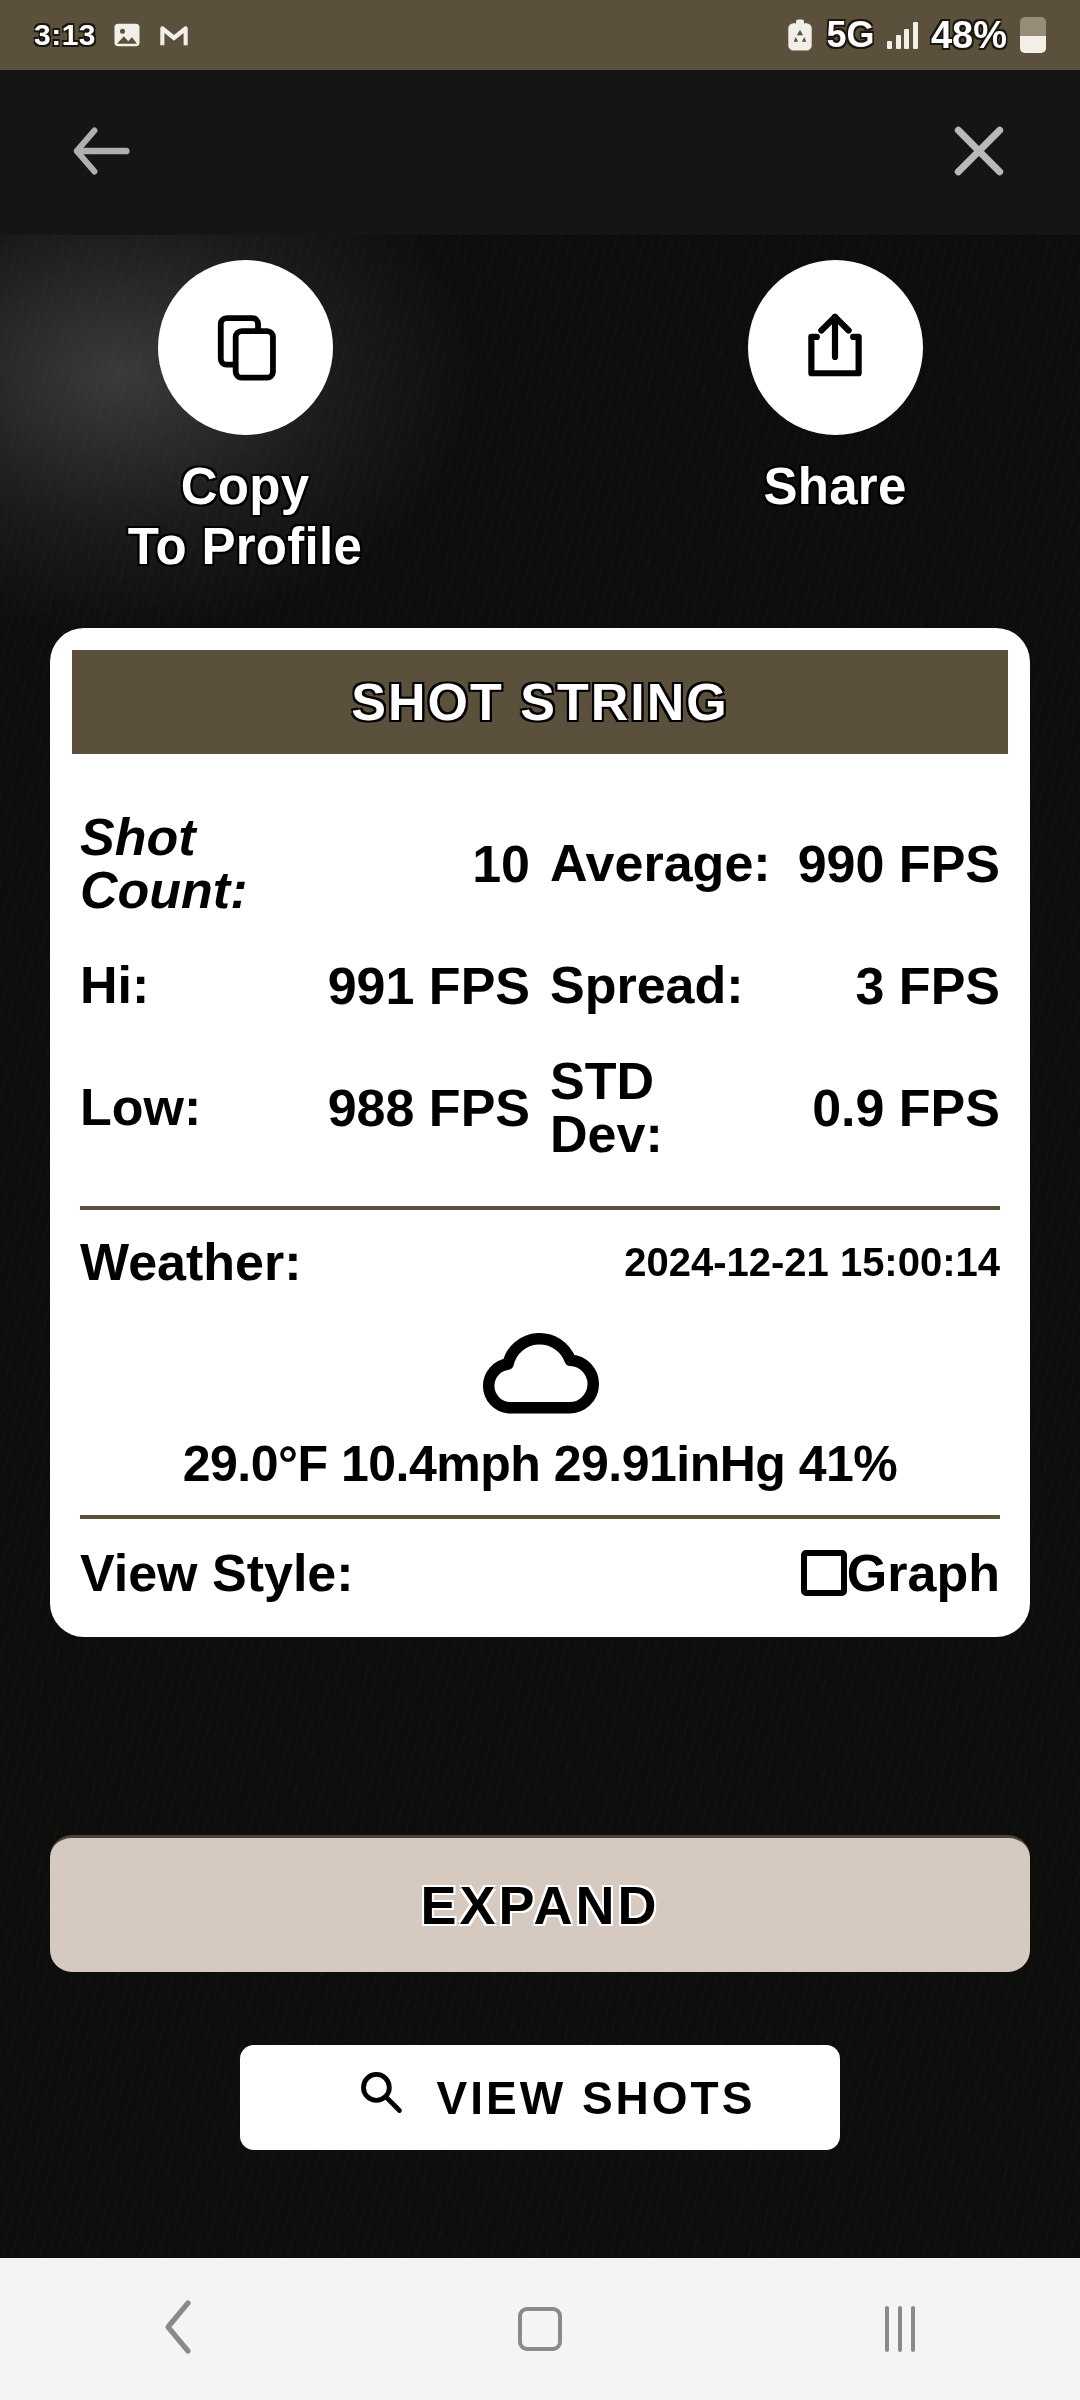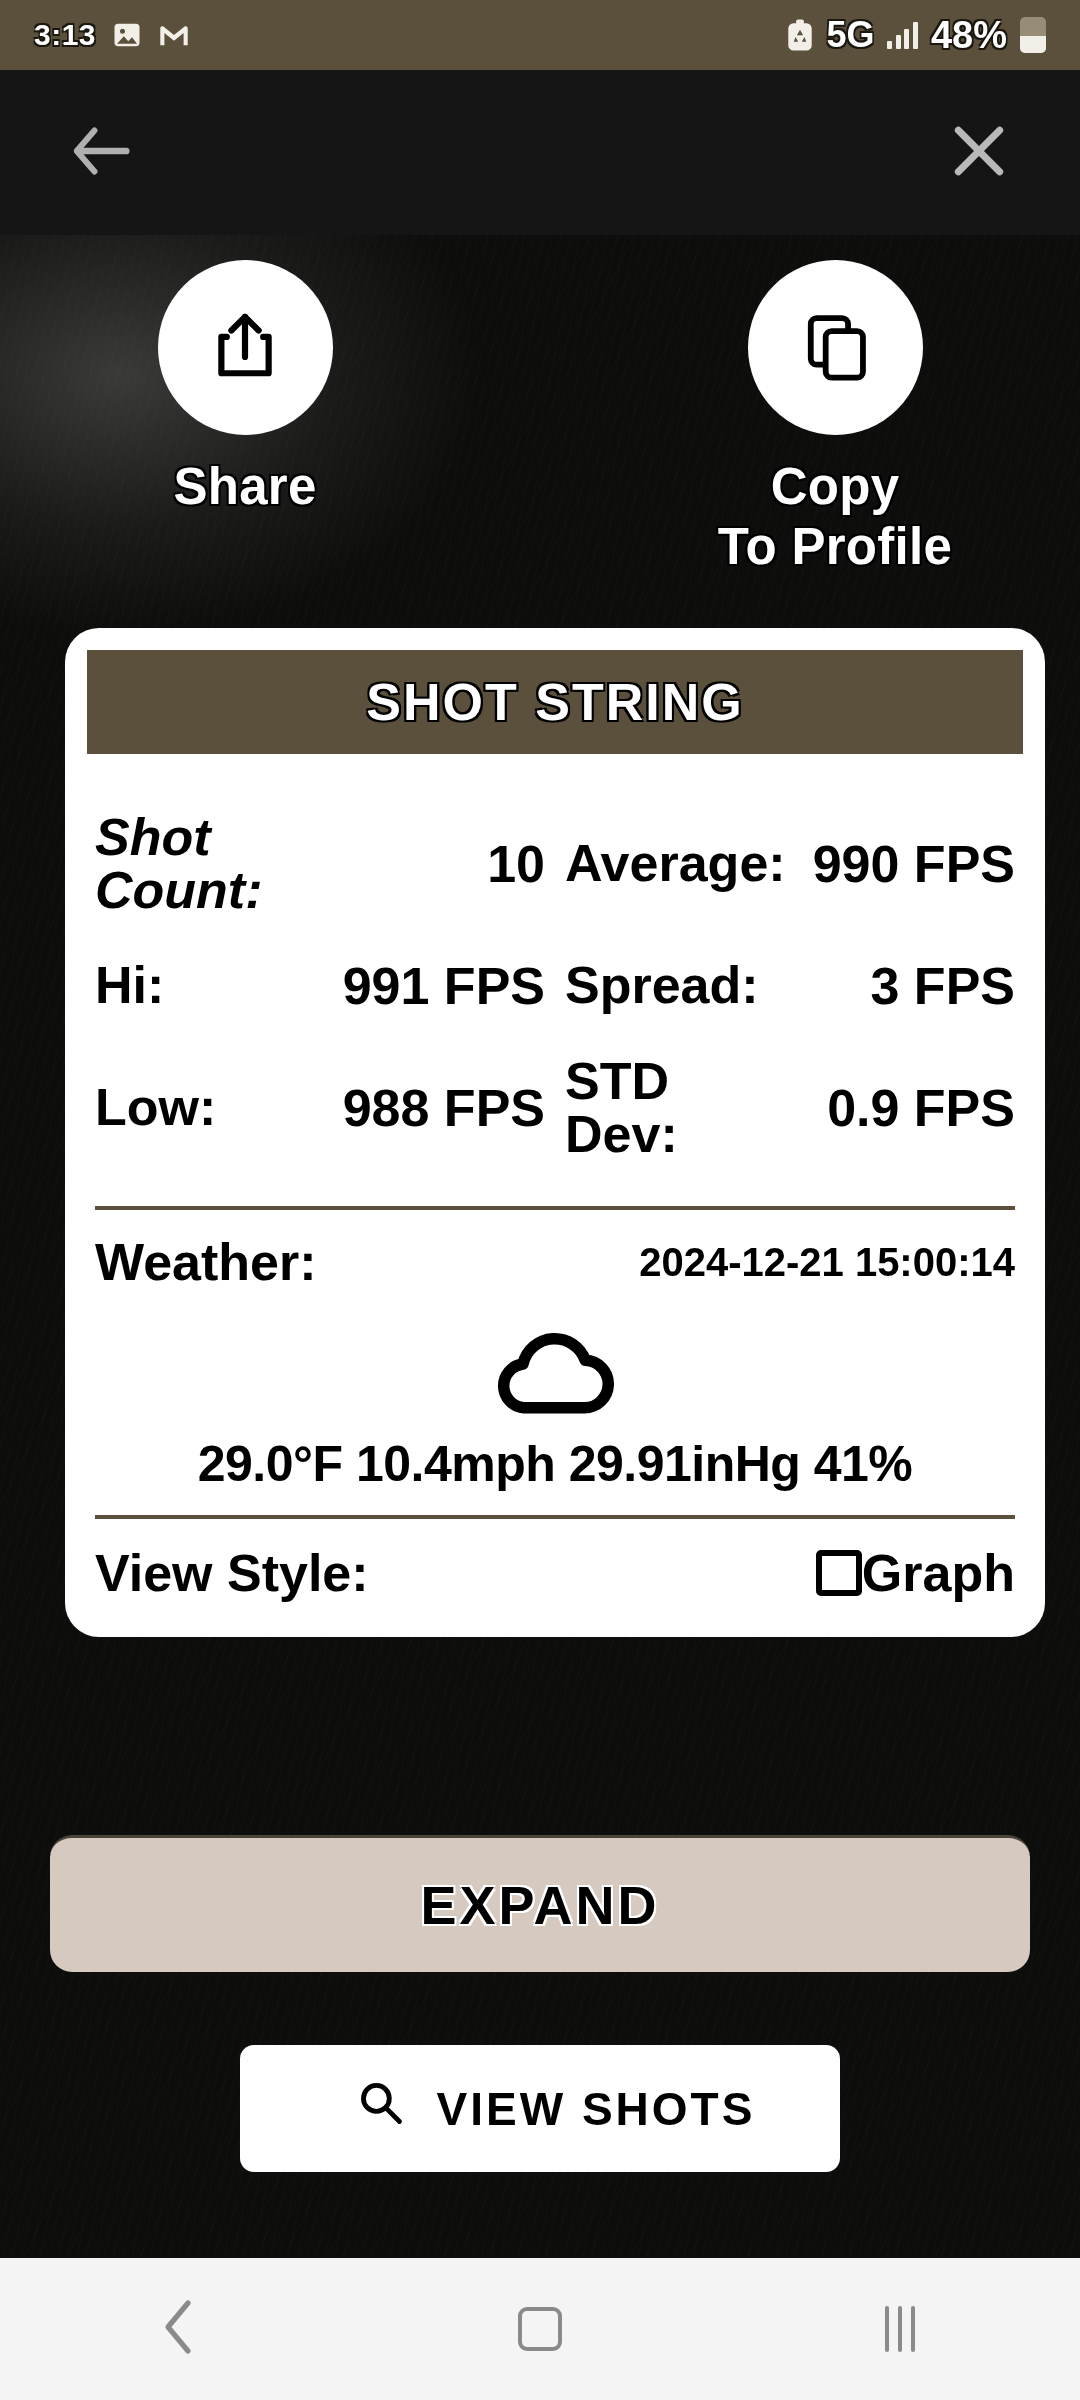--- a/index.html
+++ b/index.html
@@ -83,21 +83,21 @@
     background:#fff; display:flex; align-items:center; justify-content:center;
   }
   .action-label{
     margin-top:22px; color:#fff; font-size:51px; font-weight:700; text-align:center;
     line-height:1.18; letter-spacing:.3px;
     text-shadow:-2px -2px 0 #000, 2px -2px 0 #000, -2px 2px 0 #000, 2px 2px 0 #000;
   }
 
   
   .card{
-    position:absolute; left:65px; top:628px; width:980px;
+    position:absolute; left:50px; top:628px; width:980px;
     background:#fff; border-radius:34px; z-index:5;
     padding:0 0 26px 0;
   }
   .card-header{
     margin:22px 22px 0 22px; height:104px; background:#5B503C;
     display:flex; align-items:center; justify-content:center;
   }
   .card-title{
     color:#fff; font-size:52px; font-weight:700; letter-spacing:2px;
     text-shadow:-2.2px -2.2px 0 #000, 2.2px -2.2px 0 #000, -2.2px 2.2px 0 #000, 2.2px 2.2px 0 #000;
@@ -151,21 +151,21 @@
     display:flex; align-items:center; justify-content:center; cursor:pointer;
     border-top:3px solid #4a4338;
   }
   .expand span{
     font-size:54px; font-weight:700; color:#000; letter-spacing:3px;
     text-shadow:-2px -2px 0 #fff, 2px -2px 0 #fff, -2px 2px 0 #fff, 2px 2px 0 #fff;
   }
 
   
   .viewshots{
-    position:absolute; left:240px; top:2045px; width:600px; height:127px;
+    position:absolute; left:240px; top:2045px; width:600px; height:105px;
     background:#fff; border-radius:14px; z-index:5;
     display:flex; align-items:center; justify-content:center; gap:32px; cursor:pointer;padding-left:32px;
   }
   .viewshots span{ font-size:46px; font-weight:700; color:#000; letter-spacing:3px; }
 
   
   .sysnav{
     position:absolute; bottom:0; left:0; width:1080px; height:142px;
     background:#f4f4f4; display:flex; align-items:center; justify-content:space-around;
   }
@@ -237,43 +237,43 @@
     </div>
   </div>
 
   <div class="backdrop"></div>
 
   <div class="actions">
 
     <div class="action">
       <div class="circle">
         <span>
+          <svg width="82" height="82" viewBox="0 0 44 44">
+            <rect x="9" y="7" width="20" height="25" rx="3.2" fill="none" stroke="#000" stroke-width="3.1"></rect>
+            <rect x="17" y="14" width="20" height="25" rx="3.2" fill="#fff" stroke="#000" stroke-width="3.1"></rect>
+          </svg>
+        </span>
+      </div>
+      <div class="action-label">
+        <div>Copy</div>
+        <div>To Profile</div>
+      </div>
+    </div>
+
+    <div class="action">
+      <div class="circle">
+        <span>
           <svg width="80" height="80" viewBox="0 0 44 44">
             <path d="M22 6v22" stroke="#000" stroke-width="3.4" stroke-linecap="round"></path>
             <path d="M14.5 13.5L22 6l7.5 7.5" stroke="#000" stroke-width="3.4" fill="none" stroke-linecap="round" stroke-linejoin="round"></path>
             <path d="M12 17H9v20h26V17h-3" stroke="#000" stroke-width="3.4" fill="none" stroke-linecap="round" stroke-linejoin="round"></path>
           </svg>
         </span>
       </div>
       <div class="action-label">Share</div>
-    </div>
-
-    <div class="action">
-      <div class="circle">
-        <span>
-          <svg width="82" height="82" viewBox="0 0 44 44">
-            <rect x="9" y="7" width="20" height="25" rx="3.2" fill="none" stroke="#000" stroke-width="3.1"></rect>
-            <rect x="17" y="14" width="20" height="25" rx="3.2" fill="#fff" stroke="#000" stroke-width="3.1"></rect>
-          </svg>
-        </span>
-      </div>
-      <div class="action-label">
-        <div>Copy</div>
-        <div>To Profile</div>
-      </div>
     </div>
 
   </div>
 
   <div class="card">
 
     <div class="card-header">
       <div class="card-title">SHOT STRING</div>
     </div>
 

